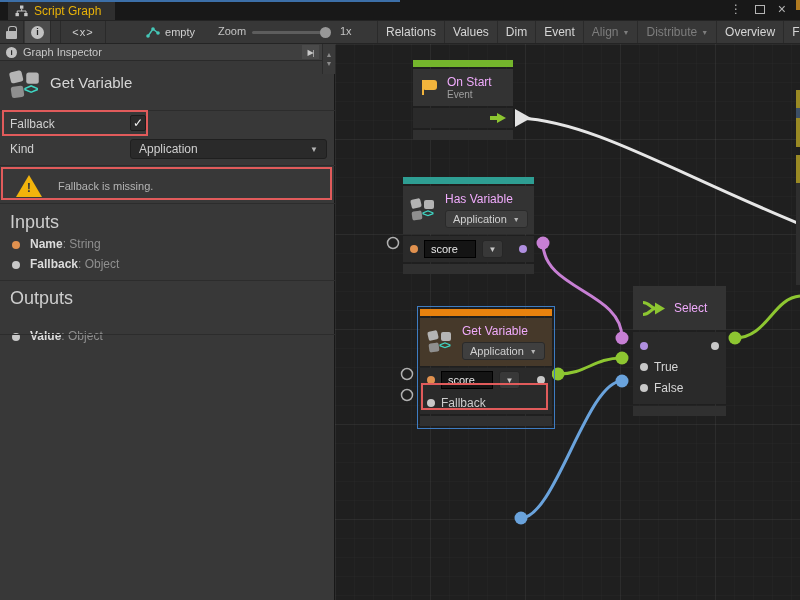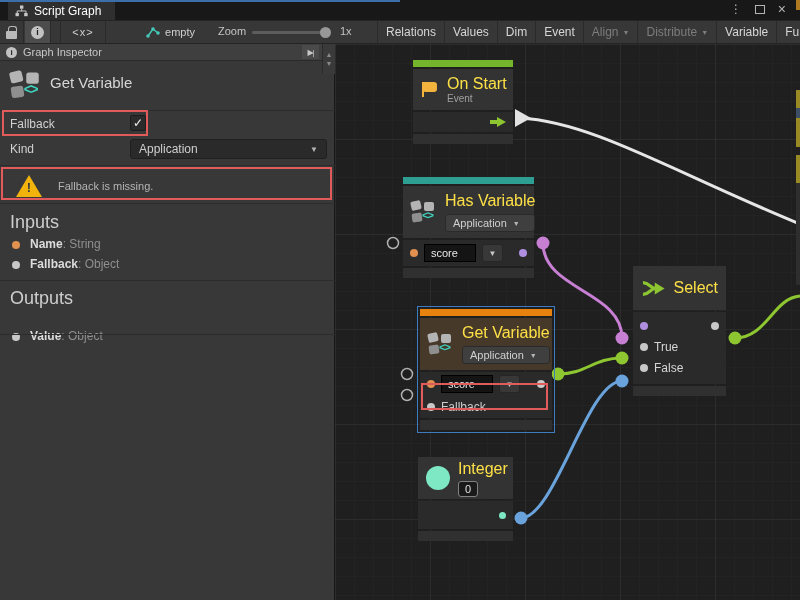--- a/index.html
+++ b/index.html
@@ -4,21 +4,21 @@
 <style>
   * { margin:0; padding:0; box-sizing:border-box; }
   html,body { width:800px; height:600px; overflow:hidden; background:#181818;
     font-family:"Liberation Sans", sans-serif; -webkit-font-smoothing:antialiased; }
   .root { position:relative; width:800px; height:600px; }
 
   
   .titlebar { position:absolute; left:0; top:0; width:800px; height:20px; background:#181818; }
   .top-accent { position:absolute; left:0; top:0; width:400px; height:2px; background:#3c6fa8; }
   .tab { position:absolute; left:8px; top:2px; height:18px; padding:0 14px 0 7px; background:#2f2f2f;
-    display:flex; align-items:center; gap:6px; color:#ffffff; font-size:12px; }
+    display:flex; align-items:center; gap:6px; color:#eab308; font-size:12px; }
   .win-controls { position:absolute; right:14px; top:2px; display:flex; align-items:center; gap:13px; color:#b5b5b5; }
   .kebab { font-size:12px; line-height:1; }
   .maxbox { width:10px; height:9px; border:1.5px solid #b5b5b5; }
   .closex { font-size:14px; line-height:1; }
   .corner-notch { position:absolute; right:0; top:0; width:4px; height:10px; background:#b07a20; }
 
   
   .toolbar { position:absolute; left:0; top:20px; width:800px; height:24px; background:#373737;
     border-top:1px solid #242424; border-bottom:1px solid #242424; color:#d6d6d6; font-size:12px; }
   .tb-btn { position:absolute; top:0; height:22px; display:flex; align-items:center; justify-content:center; }
@@ -97,21 +97,21 @@
       linear-gradient(rgba(255,255,255,0.016) 1px, transparent 1px),
       linear-gradient(90deg, rgba(255,255,255,0.016) 1px, transparent 1px);
     background-size:95px 95px, 95px 95px, 19px 19px, 19px 19px; }
   .wires { position:absolute; left:0; top:0; width:465px; height:556px; pointer-events:none; }
 
   .node { position:absolute; font-size:12px; color:#e2e2e2; }
   .node .bar { height:7px; margin-bottom:2px; }
   .node .head { background:#333333; padding:6px 8px; display:flex; align-items:center; gap:8px; margin-bottom:2px; }
   .node .body { background:#2a2a2a; margin-bottom:2px; }
   .node .foot { background:#303030; height:10px; }
-  .node-title { font-size:16px; color:#fde047; white-space:nowrap; }
+  .node-title { font-size:12px; color:#f0abfc; white-space:nowrap; }
   .node-sub { font-size:10px; color:#a0a0a0; }
   .kind-btn { margin-top:4px; background:#3f3f3f; border:1px solid #2a2a2a; border-radius:3px;
     height:18px; padding:0 7px; display:flex; align-items:center; gap:6px; font-size:11px; color:#d0d0d0; }
   .kind-btn .dd-caret { font-size:7px; color:#b5b5b5; }
   .body-row { display:flex; align-items:center; gap:6px; padding:0 7px; }
   .port { width:8px; height:8px; border-radius:50%; flex:none; }
   .p-orange { background:#e0914f; } .p-gray { background:#c8c8c8; }
   .p-purple { background:#b08fe0; } .p-mint { background:#7de8c3; }
   .field { background:#141414; border:1px solid #000; height:18px; display:flex; align-items:center;
     padding:0 6px; font-size:11px; color:#e8e8e8; width:52px; }
@@ -207,21 +207,21 @@
         </div>
       <div class="btn disabled">
         <span>Align</span>
           <span class="dd-caret">▼</span>
       </div>
       <div class="btn disabled">
         <span>Distribute</span>
           <span class="dd-caret">▼</span>
       </div>
       <div class="btn">
-          <span>Variable</span>
+          <span>Overview</span>
         </div>
       <div class="btn">
           <span>Full Screen</span>
         </div>
     </div>
   </div>
 
   <div class="inspector">
     <div class="insp-header">
       <span class="info-glyph">i</span>
@@ -390,21 +390,21 @@
           <span class="port p-gray"></span>
         </div>
         <div class="body-row" style="height:22px">
           <span class="port p-gray"></span>
           <span style="color:#cccccc">Fallback</span>
         </div>
       </div>
       <div class="foot"></div>
     </div>
 
-    <div class="node" style="left:298px; top:222px; width:93px">
+    <div class="node" style="left:298px; top:242px; width:93px">
       <div class="head" style="height:44px">
         <svg width="25" height="21" viewBox="0 0 25 21">
           <path d="M2,4.5 C9,4.5 9,10.5 15,10.5 M2,16.5 C9,16.5 9,10.5 15,10.5" stroke="#8dc631" stroke-width="3.2" fill="none"></path>
           <polygon points="14,4.5 24,10.5 14,16.5" fill="#8dc631"></polygon>
         </svg>
         <span class="node-title">Select</span>
       </div>
       <div class="body" style="padding:4px 0 6px 0">
         <div class="body-row" style="height:20px">
           <span class="port p-purple"></span>
@@ -416,37 +416,20 @@
           <span style="color:#d6d6d6">True</span>
         </div>
         <div class="body-row" style="height:21px">
           <span class="port p-gray"></span>
           <span style="color:#d6d6d6">False</span>
         </div>
       </div>
       <div class="foot"></div>
     </div>
 
-    <div class="node" style="left:83px; top:413px; width:95px">
-      <div class="head" style="height:42px">
-        <span class="int-icon"></span>
-        <span>
-          <div class="node-title">Integer</div>
-          <div style="margin-top:3px; width:20px; height:16px; background:#1a1a1a; border:1px solid #828282; border-radius:3px;
-                      display:flex; align-items:center; justify-content:center; font-size:11px; color:#e0e0e0">0</div>
-        </span>
-      </div>
-      <div class="body">
-        <div class="body-row" style="height:28px">
-          <span class="spacer"></span>
-          <span class="port p-mint" style="width:7px;height:7px"></span>
-        </div>
-      </div>
-      <div class="foot"></div>
-    </div>
 
     <div class="red-box" style="left:86px; top:339px; width:127px; height:27px"></div>
 
     <div class="edge-strip" style="top:46px;  height:18px;  background:#9a8a24"></div>
     <div class="edge-strip" style="top:64px;  height:10px;  background:#3c4f66"></div>
     <div class="edge-strip" style="top:74px;  height:29px;  background:#9a8a24"></div>
     <div class="edge-strip" style="top:111px; height:28px;  background:#9a8a24"></div>
     <div class="edge-strip" style="top:139px; height:102px; background:#2e2e2e"></div>
   </div>
 

